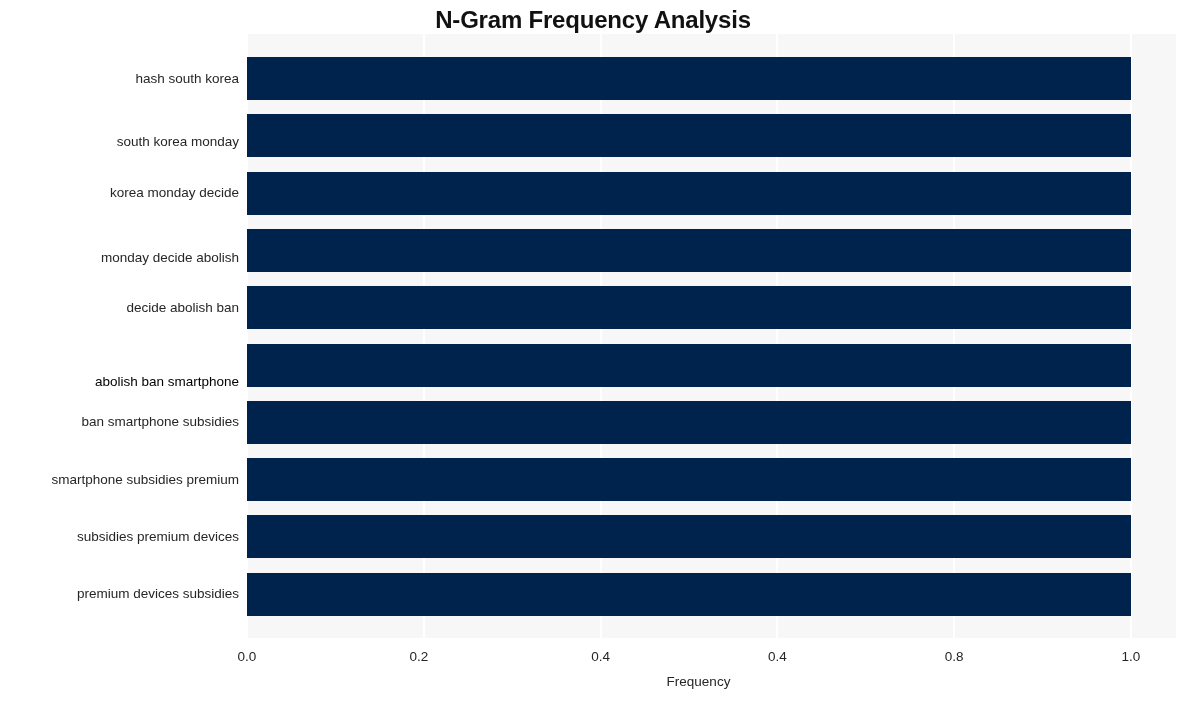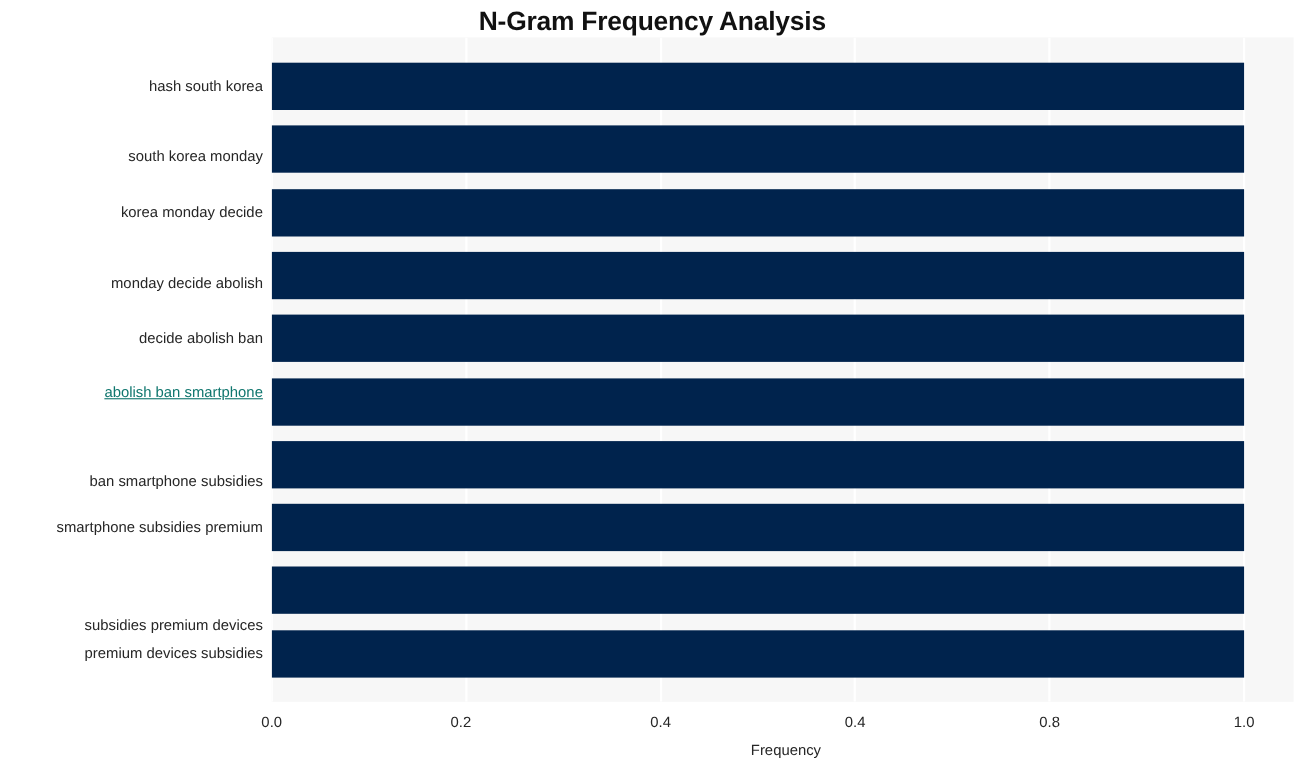--- a/index.html
+++ b/index.html
@@ -102,21 +102,21 @@
     margin-left: -30px;
     text-align: center;
     font-size: 13.5px;
     color: #262626;
     line-height: 18px;
   }
 
   
   #xaxis-title {
     position: absolute;
-    left: 250px;
+    left: 234px;
     top: 674px;
     width: 929px;
     text-align: center;
     font-size: 13.5px;
     color: #262626;
   }
 </style>
 </head>
 <body>
 
@@ -146,24 +146,24 @@
         <div class="bar" style="top: 538.7px; height: 43px; width: 884px; background: rgb(0, 35, 77);"></div>
       </div>
   </div>
 
   <div id="ylabels">
       <div class="ytick" style="top: 36.5px; color: rgb(38, 38, 38); padding-left: 44px;">hash south korea</div>
       <div class="ytick" style="top: 100px; color: rgb(38, 38, 38);">south korea monday</div>
       <div class="ytick" style="top: 151.1px; color: rgb(38, 38, 38); margin-left: 28px;">korea monday decide</div>
       <div class="ytick" style="top: 204px; color: rgb(38, 38, 38); margin-top: 12px;">monday decide abolish</div>
       <div class="ytick" style="top: 265.7px; color: rgb(38, 38, 38);">decide abolish ban</div>
-      <div class="ytick" style="top: 315px; color: #0f766e; text-decoration: underline;">abolish ban smartphone</div>
-      <div class="ytick" style="top: 380.3px; color: rgb(38, 38, 38); margin-top: 16px;">ban smartphone subsidies</div>
+      <div class="ytick" style="top: 340px; color: #000000;">abolish ban smartphone</div>
+      <div class="ytick" style="top: 380.3px; color: rgb(38, 38, 38);">ban smartphone subsidies</div>
       <div class="ytick" style="top: 437.6px; color: rgb(38, 38, 38);">smartphone subsidies premium</div>
-      <div class="ytick" style="top: 494.9px; color: rgb(38, 38, 38); margin-top: 32px;">subsidies premium devices</div>
+      <div class="ytick" style="top: 494.9px; color: rgb(38, 38, 38);">subsidies premium devices</div>
       <div class="ytick" style="top: 552.2px; color: rgb(38, 38, 38);">premium devices subsidies</div>
     </div>
 
   <div id="xlabels">
       <div class="xtick" style="left: 0px; color: rgb(38, 38, 38);">0.0</div>
       <div class="xtick" style="left: 172px; color: rgb(38, 38, 38);">0.2</div>
       <div class="xtick" style="left: 353.6px; color: rgb(38, 38, 38);">0.4</div>
       <div class="xtick" style="left: 530.4px; color: rgb(38, 38, 38);">0.4</div>
       <div class="xtick" style="left: 707.2px; color: rgb(38, 38, 38);">0.8</div>
       <div class="xtick" style="left: 884px; color: rgb(38, 38, 38);">1.0</div>

